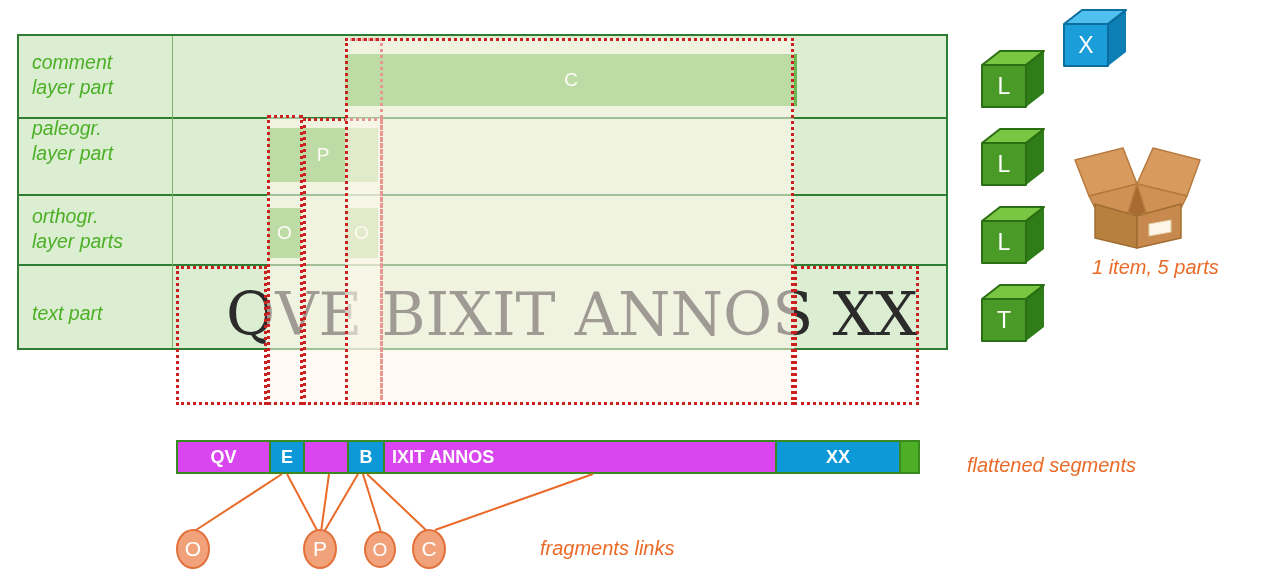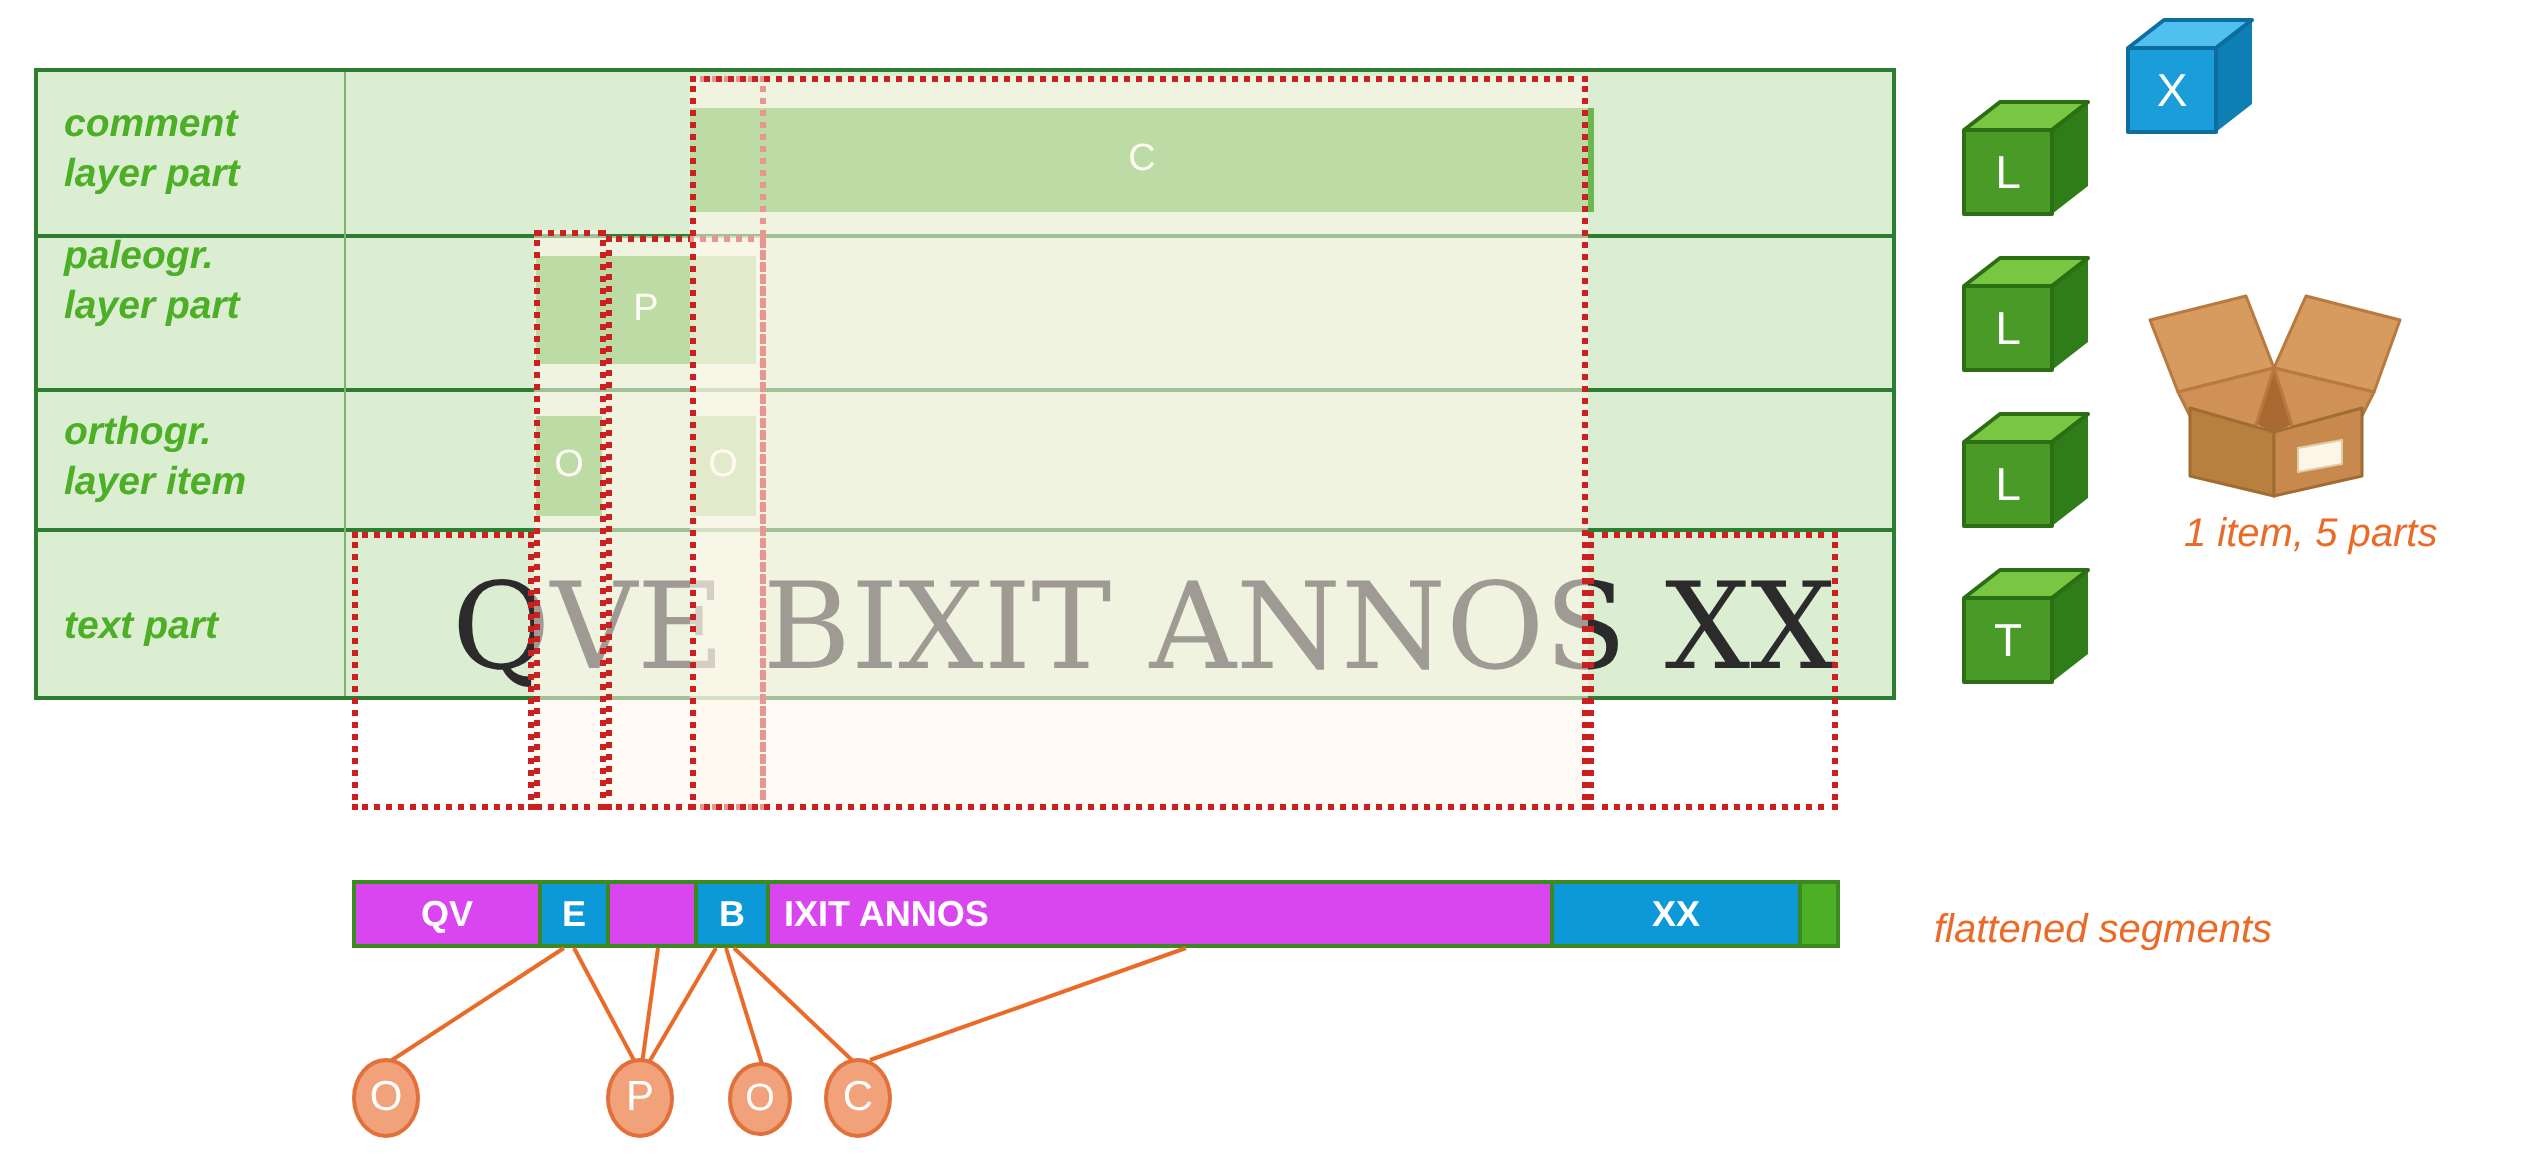--- a/index.html
+++ b/index.html
@@ -10,21 +10,21 @@
     overflow:hidden;
     position:relative;
   }
   #stage{position:absolute;left:0;top:0;width:1271px;height:582px;}
 
   
   .layer-table{position:absolute;left:17px;top:34px;width:931px;height:316px;
     border:2px solid #2e7d32;box-sizing:border-box;background:#dbeed2;}
   .row-sep{position:absolute;left:0;right:0;height:2px;background:#2e7d32;}
   .row-label{position:absolute;left:13px;color:#4caf26;font-style:italic;
-    font-size:19.5px;line-height:25px;font-weight:700;white-space:pre-line;}
+    font-size:19.5px;line-height:25px;font-weight:400;white-space:pre-line;}
 
   
   .label-col-line{position:absolute;top:0;bottom:0;width:1px;background:#7cb36a;}
 
   
   .ablock{position:absolute;background:#6cb850;color:#ffffff;
     display:flex;align-items:center;justify-content:center;
     font-size:19px;font-family:"Liberation Sans",sans-serif;}
 
   
@@ -72,21 +72,21 @@
     <div class="row-sep" style="top:158px;"></div>
     <div class="row-sep" style="top:228px;"></div>
 
     <div class="label-col-line" style="left:153px;"></div>
 
     <div class="row-label" style="top:14px;">comment
 layer part</div>
     <div class="row-label" style="top:80px;">paleogr.
 layer part</div>
     <div class="row-label" style="top:168px;">orthogr.
-layer item</div>
+layer parts</div>
     <div class="row-label" style="top:265px;">text part</div>
 
     <div class="ablock" style="left:326px;top:18px;width:452px;height:52px;">
       <span>C</span>
     </div>
 
     <div class="ablock" style="left:249px;top:92px;width:110px;height:54px;">
       <span>P</span>
     </div>
 
@@ -157,20 +157,21 @@
     <span>P</span>
   </div>
   <div class="frag" style="left:364px;top:531px;width:32px;height:37px;font-size:19px;">
     <span>O</span>
   </div>
   <div class="frag" style="left:412px;top:529px;">
     <span>C</span>
   </div>
 
   <div class="caption" style="left:967px;top:454px;text-align:right;">flattened segments</div>
+  <div class="caption" style="left:540px;top:537px;">fragments links</div>
   <div class="caption" style="left:1092px;top:256px;">1 item, 5 parts</div>
 
   <div class="cube" style="left:1058px;top:6px;">
     <svg width="72" height="66" viewBox="0 0 72 66">
       <polygon points="6,18 24,4 68,4 50,18" fill="#4fc0f0"></polygon>
       <polygon points="50,18 68,4 68,46 50,60" fill="#0e7fb5"></polygon>
       <rect x="6" y="18" width="44" height="42" fill="#1b9dd9"></rect>
       <polygon points="6,18 24,4 68,4 50,18 50,60 6,60" fill="none" stroke="#0c6e9e" stroke-width="2" stroke-linejoin="round"></polygon>
       <line x1="50" y1="18" x2="68" y2="4" stroke="#0c6e9e" stroke-width="2"></line>
       <line x1="50" y1="18" x2="6" y2="18" stroke="#0c6e9e" stroke-width="2"></line>

